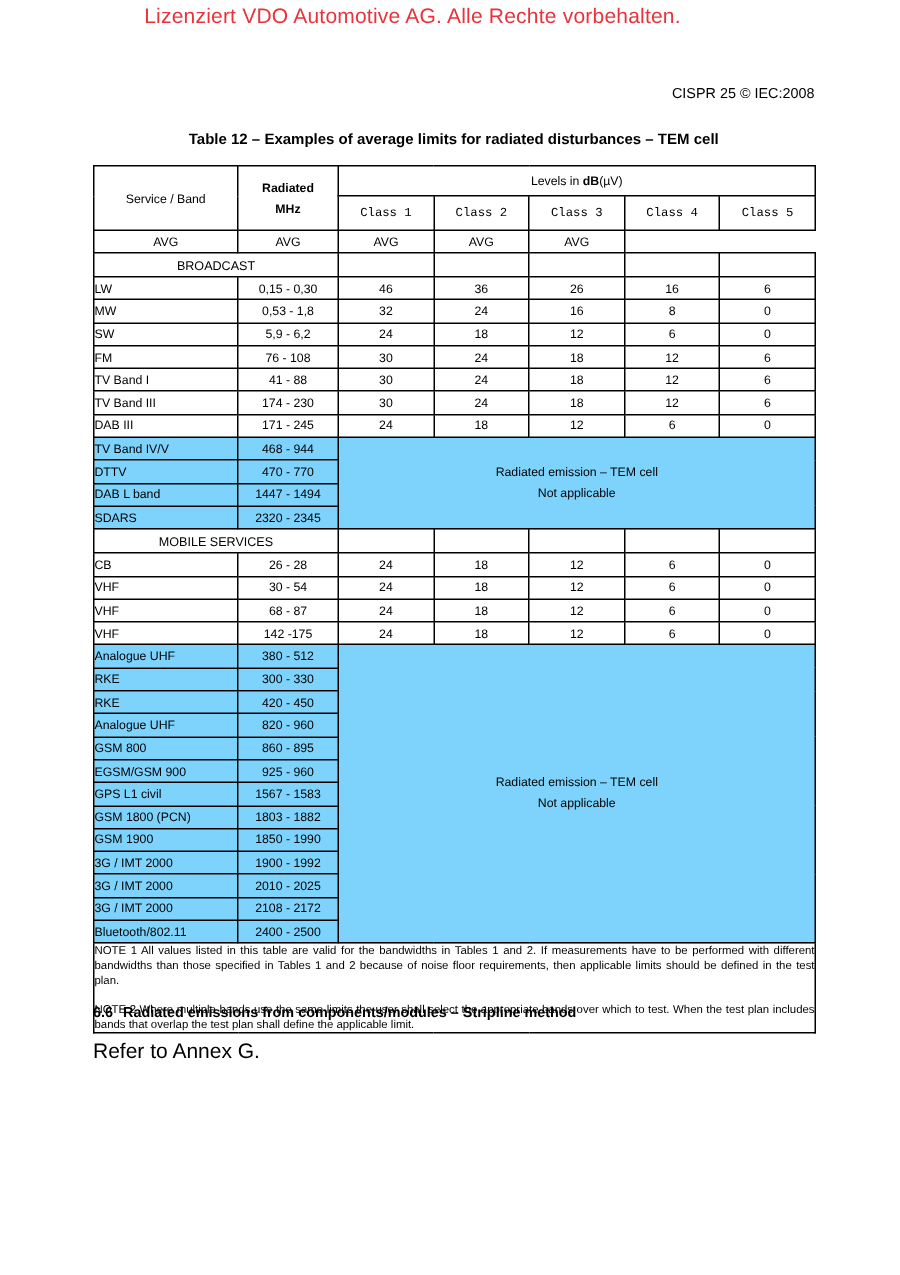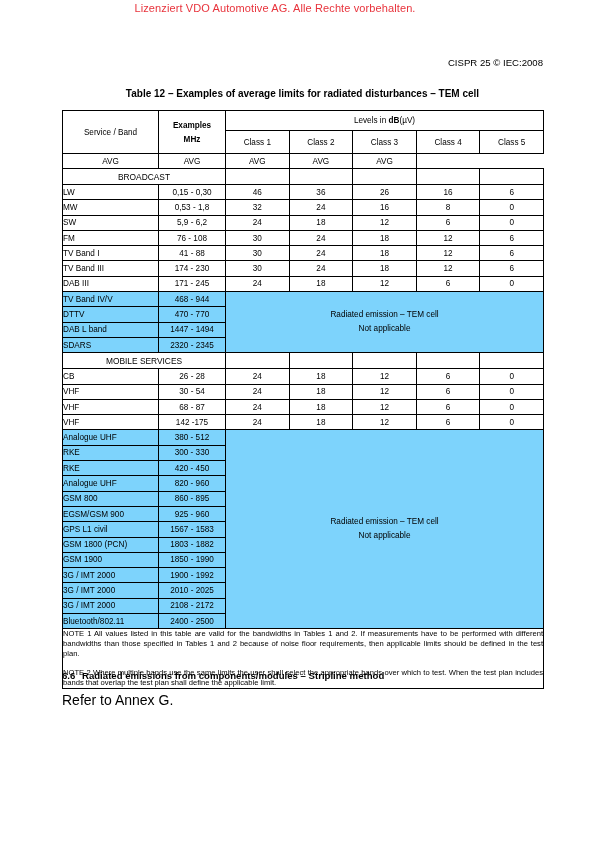--- a/index.html
+++ b/index.html
@@ -16,21 +16,21 @@
     overflow: hidden;
   }
 
   
   .licence-banner {
     position: absolute;
     top: 2px;
     left: 0;
     width: 550px;
     text-align: center;
-    font-size: 11px;
+    font-size: 14px;
     color: #e8333c;
     letter-spacing: 0.01em;
   }
 
   
   .running-head {
     position: absolute;
     top: 57px;
     left: 62px;
     width: 481px;
@@ -88,21 +88,21 @@
     text-align: center;
     font-weight: bold;
     font-size: 8.2px;
   }
   .hdr-levels {
     height: 13px;
     font-weight: normal;
     margin-top: 16px;
   }
   .hdr-levels b { font-weight: bold; }
-  .hdr-class { height: 15px; }
+  .hdr-class { height: 15px; font-family: Liberation Mono, monospace; }
   .hdr-avg   { height: 14px; }
   .hdr-tall  { height: 42px; }
   .hdr-freq-main { display: block; font-weight: bold; }
   .hdr-freq-unit { display: block; font-weight: bold; margin-top: 5px; }
 
   
   .group-row td {
     height: 15px;
     text-align: center;
     font-size: 8.4px;
@@ -172,21 +172,21 @@
     <col class="c-class">
       <col class="c-class">
       <col class="c-class">
       <col class="c-class">
       <col class="c-class">
   </colgroup>
   <thead>
     <tr>
       <th class="hdr hdr-tall" rowspan="2">Service / Band</th>
       <th class="hdr hdr-tall" rowspan="2">
-        <span class="hdr-freq-main">Examples</span>
+        <span class="hdr-freq-main">Radiated</span>
         <span class="hdr-freq-unit">MHz</span>
       </th>
       <th class="hdr hdr-levels" colspan="5">
         <span>Levels in </span><b>dB</b><span>(µV)</span>
       </th>
     </tr>
     <tr>
       <th class="hdr hdr-class">Class 1</th>
       <th class="hdr hdr-class">Class 2</th>
       <th class="hdr hdr-class">Class 3</th>

